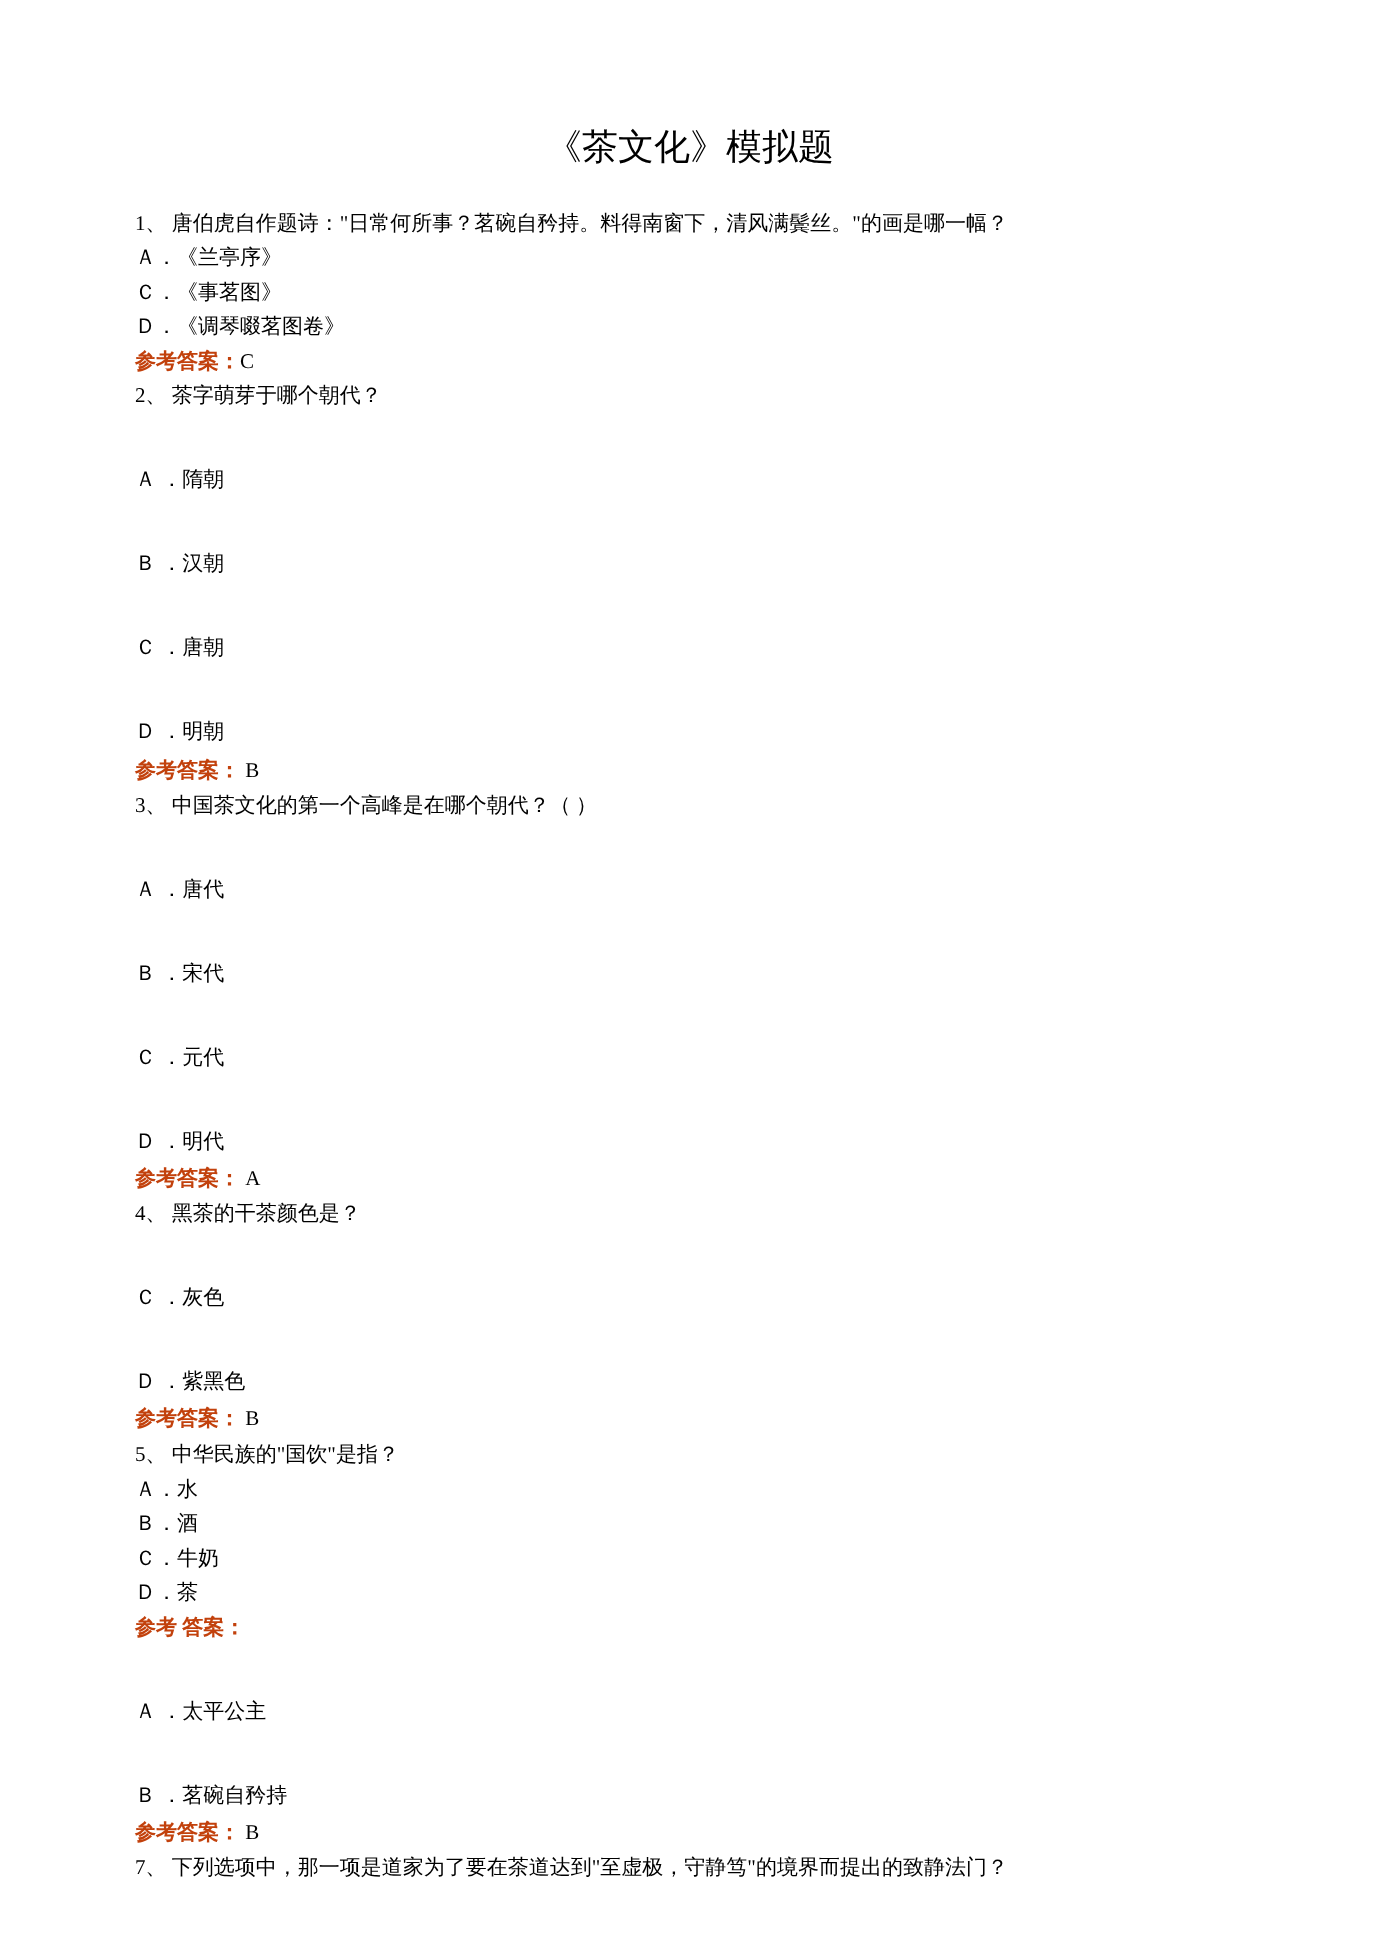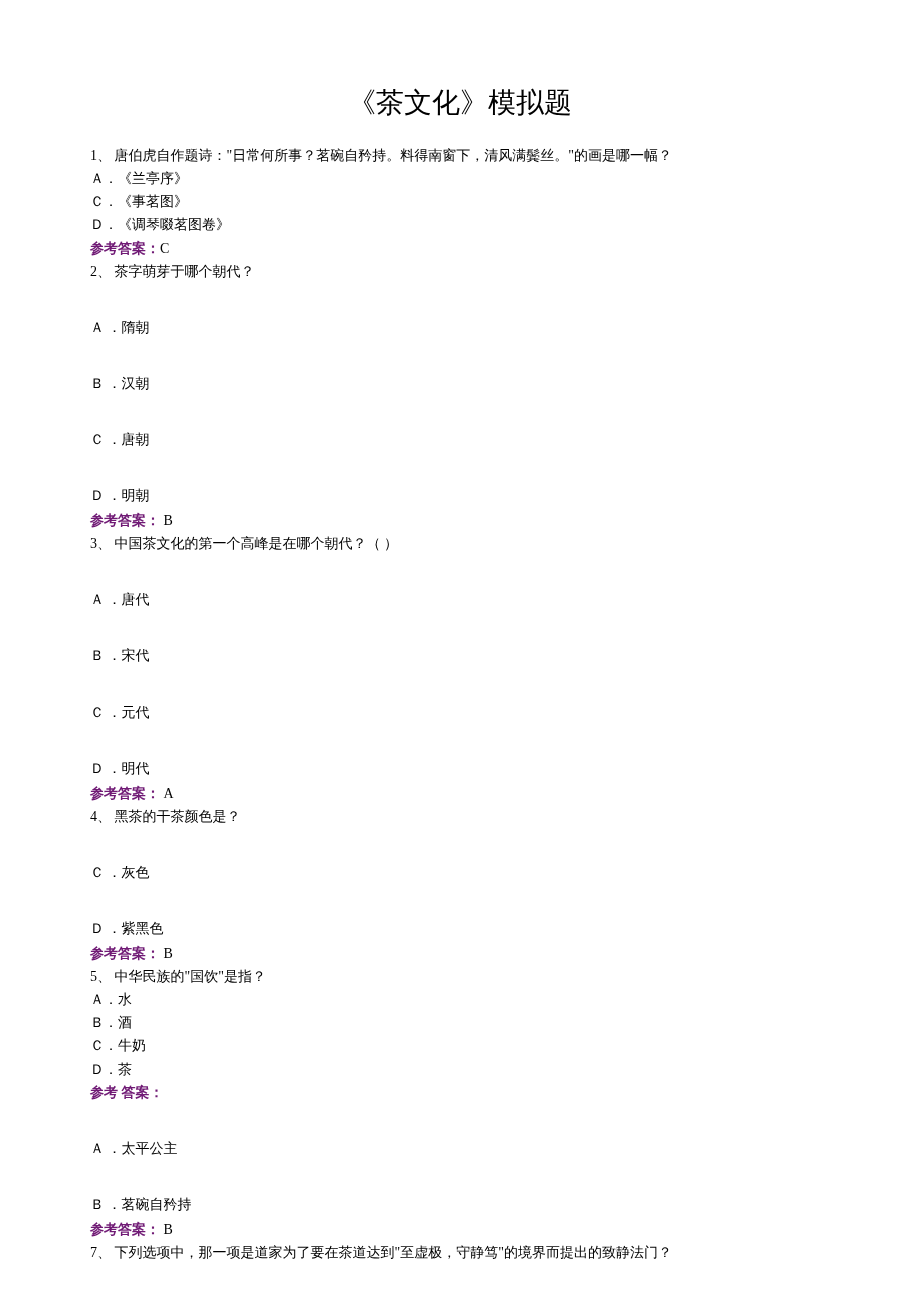--- a/index.html
+++ b/index.html
@@ -7,30 +7,30 @@
       font-family: "SimSun", "宋体", serif;
       background: #fff;
       width: 920px;
       padding: 80px 90px 50px 90px;
       font-size: 14px;
       line-height: 1.65;
       color: #000;
     }
     h1 {
       font-family: "SimSun", "宋体", serif;
-      font-size: 28px;
+      font-size: 24px;
       font-weight: normal;
       text-align: center;
       margin-bottom: 18px;
     }
     .question-block { }
     .question-text { }
     .option { }
     .answer-label {
-      color: #701a75;
+      color: #c2410c;
       font-weight: bold;
       display: inline;
     }
     .answer-value {
       display: inline;
       color: #000;
     }
     .answer-line { }
     .q3 .option, .q2 .option, .q4 .option, .q6 .option {
       margin-bottom: 2px;

